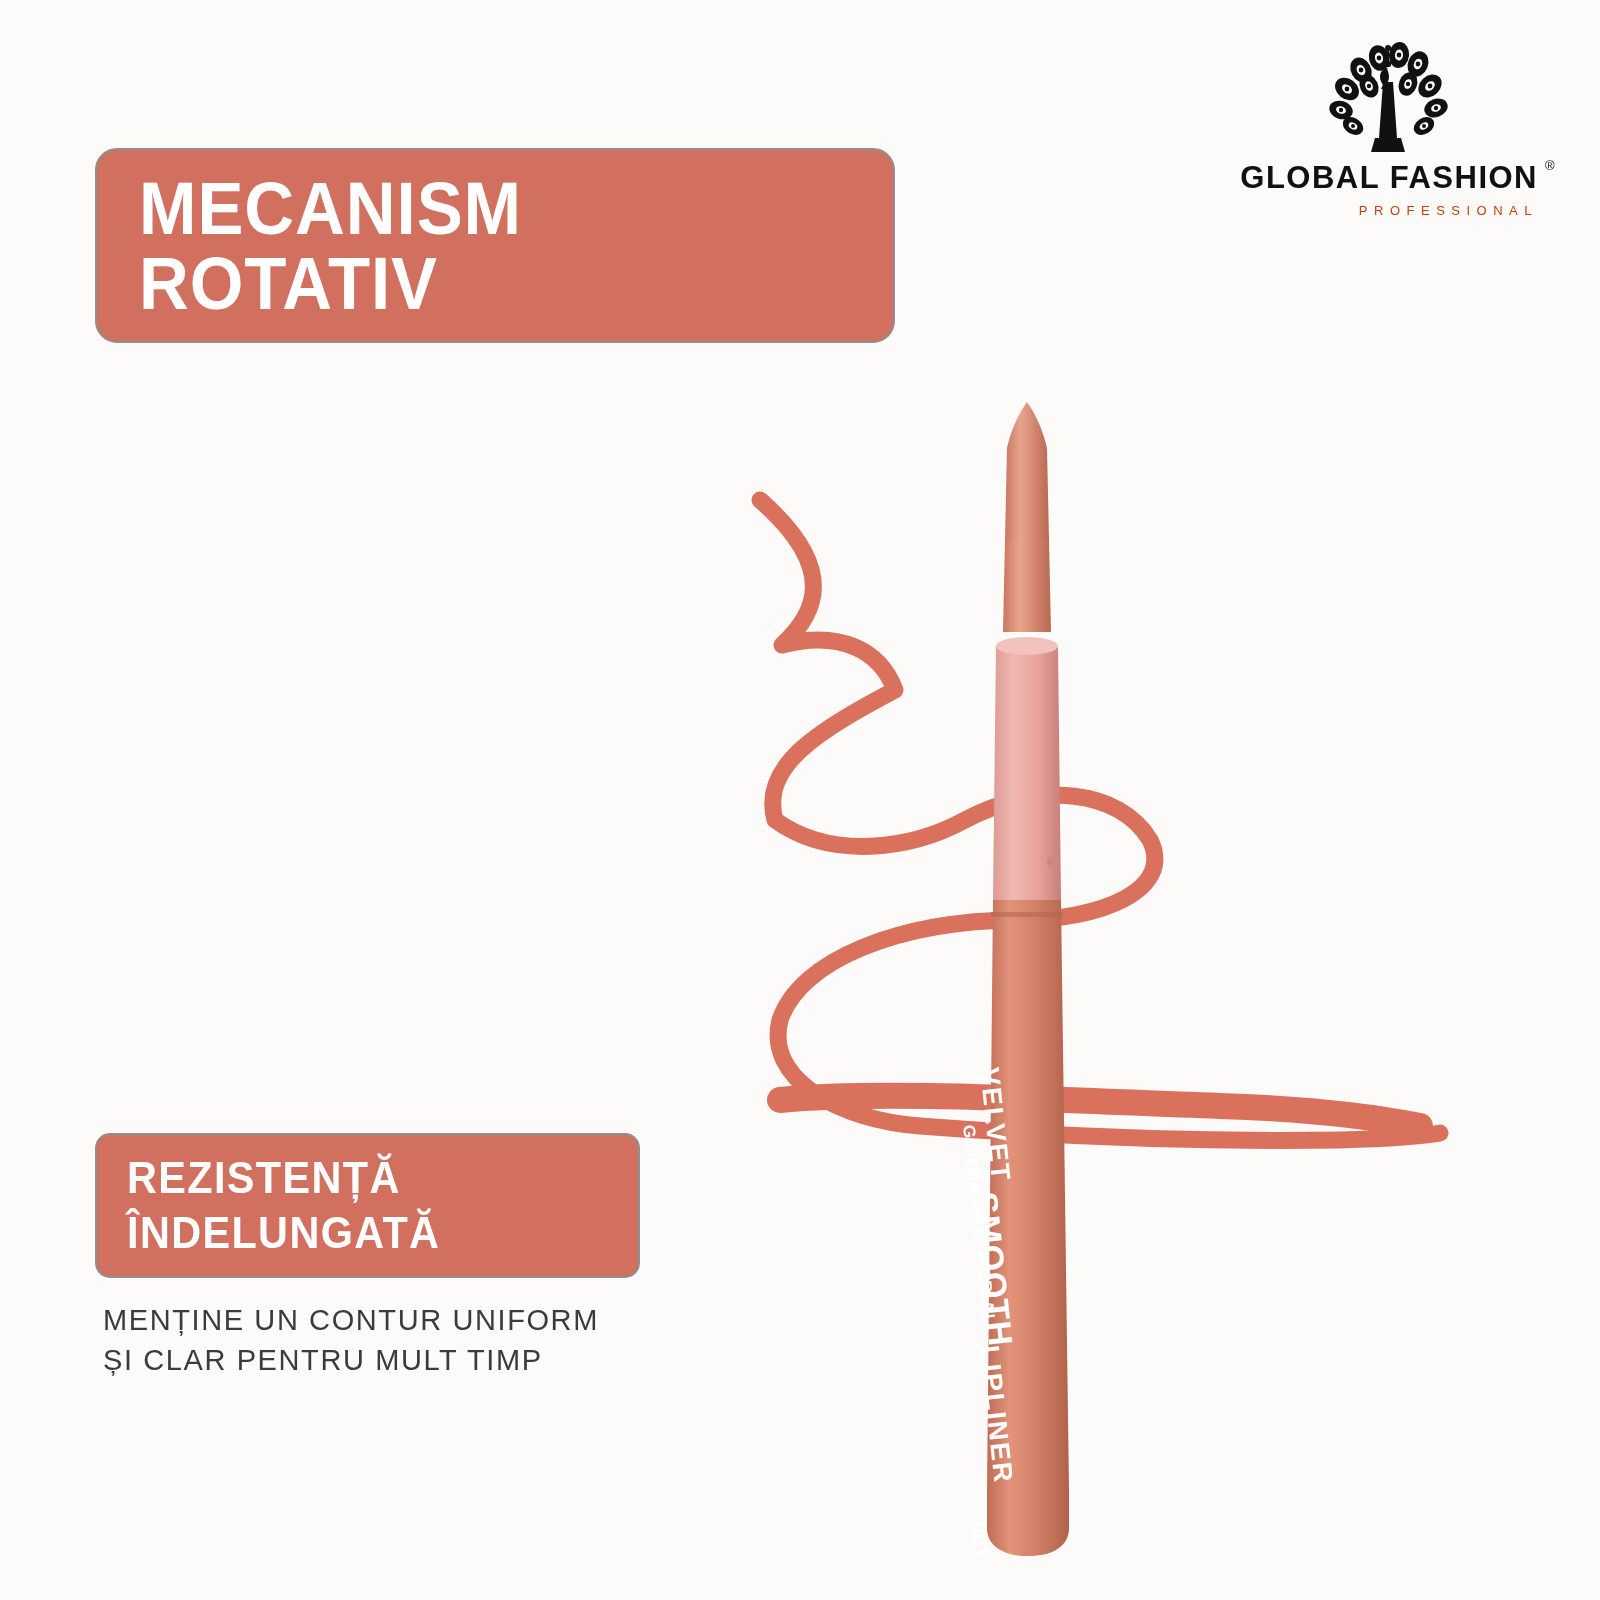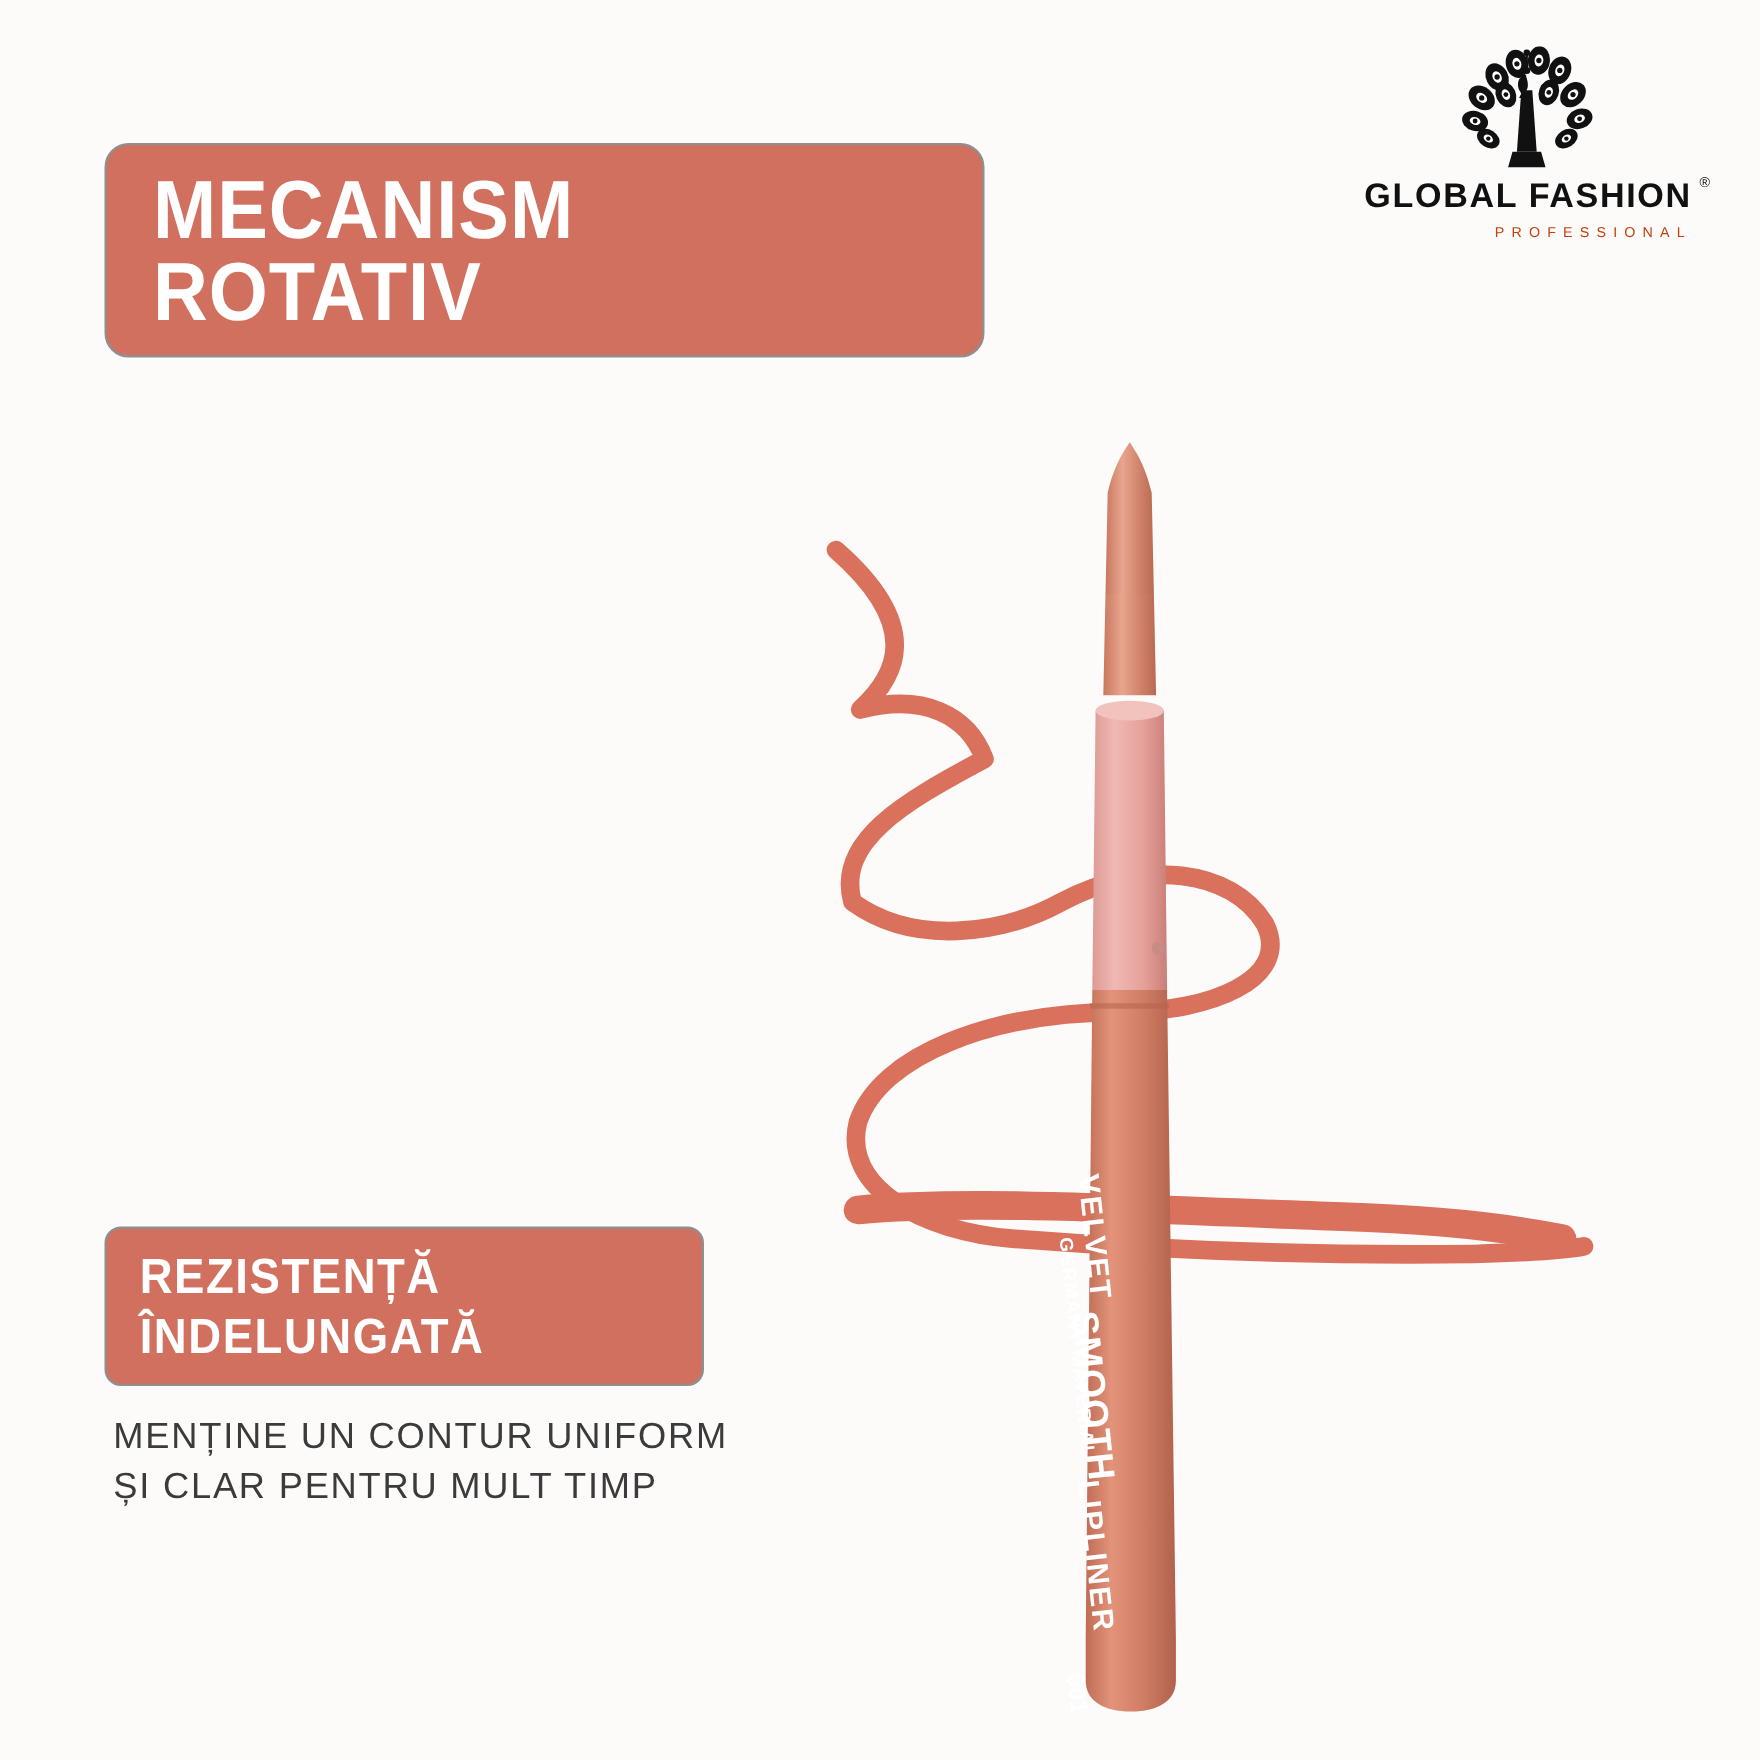--- a/index.html
+++ b/index.html
@@ -41,21 +41,21 @@
   }
   .brand .brand-sub{
     font-size:13px;
     letter-spacing:6.5px;
     margin-top:7px;
     font-weight:400;
     color:#c2410c;
   }
 
   
-  .feature{position:absolute;}
+  .feature{position:absolute;margin-top:18px;}
   .chip{
     background:#d1705f;
     color:#ffffff;
     border:2px solid #8f8f8f;
     border-radius:22px;
     display:flex;
     align-items:center;
     box-sizing:border-box;
     font-weight:700;
     line-height:1.0;
@@ -96,21 +96,21 @@
   
   #feature-3{left:95px;top:1115px;}
   #feature-3 .chip{
     width:545px;height:145px;
     padding-left:30px;
     font-size:45px;
     letter-spacing:1.5px;
     line-height:1.22;
     border-radius:15px;
   }
-  #feature-3 .desc{font-size:33px;}
+  #feature-3 .desc{font-size:29px;}
 
   
   .product{
     position:absolute;
     left:720px;top:400px;
     width:760px;height:1200px;
   }
   .product svg{display:block;}
 
   .pencil-text{

